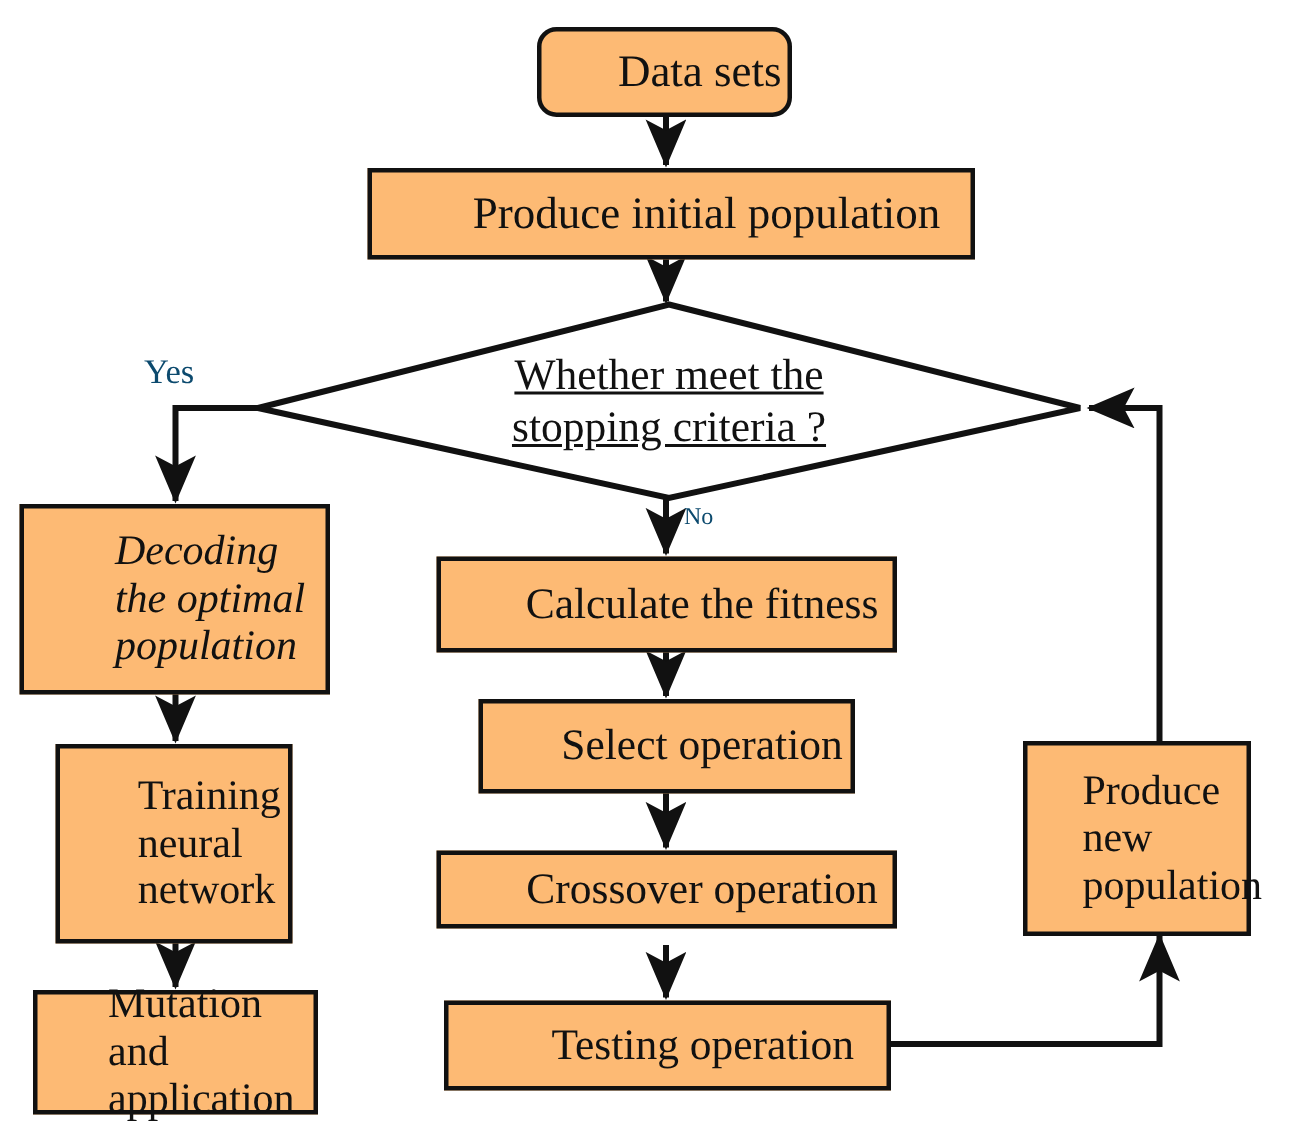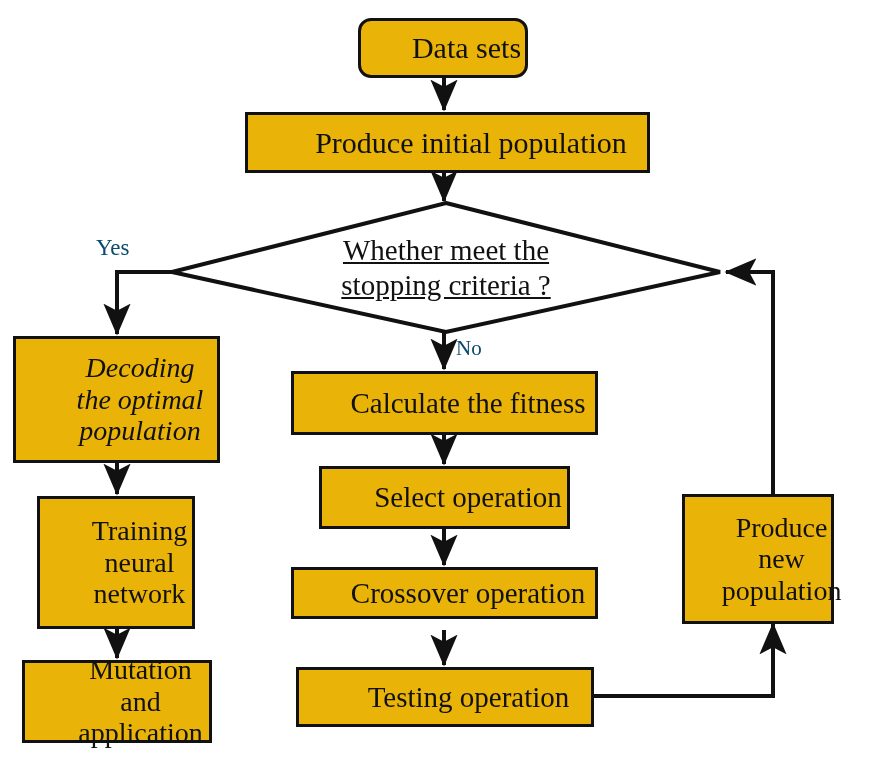--- a/index.html
+++ b/index.html
@@ -21,23 +21,22 @@
     top: 0;
     width: 876px;
     height: 764px;
   }
   .node {
     position: absolute;
     box-sizing: border-box;
     display: flex;
     align-items: center;
     justify-content: center;
-    text-align: center;
     color: #111111;
-    background: #eab308;
+    background: #fdba74;
     border: 3px solid #111111;
     line-height: 1.12;
     white-space: pre-line;
     z-index: 3;
     padding-left: 47px;
   }
   .node.rounded { border-radius: 13px; }
   .diamond-label {
     position: absolute;
     left: 0;
@@ -100,21 +99,21 @@
 
   <div class="node rounded" style="left:358px; top:18px; width:170px; height:60px; font-size:30px;">Data sets</div>
 
   <div class="node" style="left:245px; top:112px; width:405px; height:61px; font-size:30px;">Produce initial population</div>
 
   <div class="diamond-label" style="left:172px; top:203px; width:548px; height:129px; font-size:29px;text-decoration:underline;">Whether meet the
 stopping criteria ?</div>
 
   <div class="edge-label" style="left:96px; top:235px; font-size:23px;">Yes</div>
 
-  <div class="edge-label" style="left:456px; top:336px; font-size:21px;">No</div>
+  <div class="edge-label" style="left:456px; top:336px; font-size:16px;">No</div>
 
   <div class="node" style="left:13px; top:336px; width:207px; height:127px; font-size:28px;font-style:italic;">Decoding
 the optimal
 population</div>
 
   <div class="node" style="left:37px; top:496px; width:158px; height:133px; font-size:28px;">Training
 neural
 network</div>
 
   <div class="node" style="left:22px; top:660px; width:190px; height:83px; font-size:28px;">Mutation and

